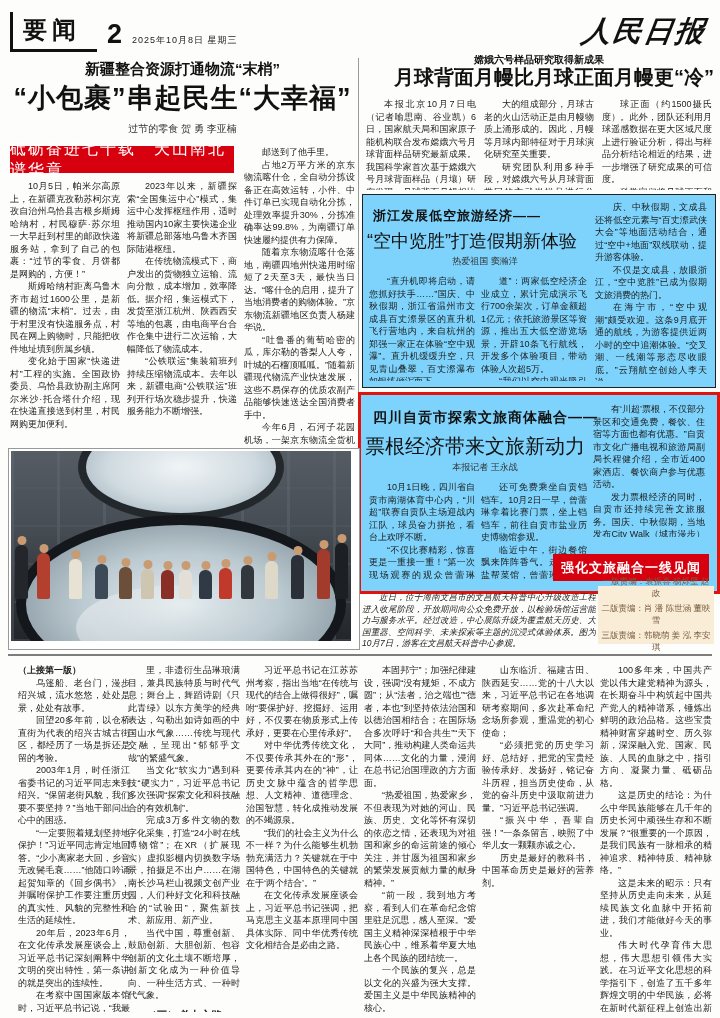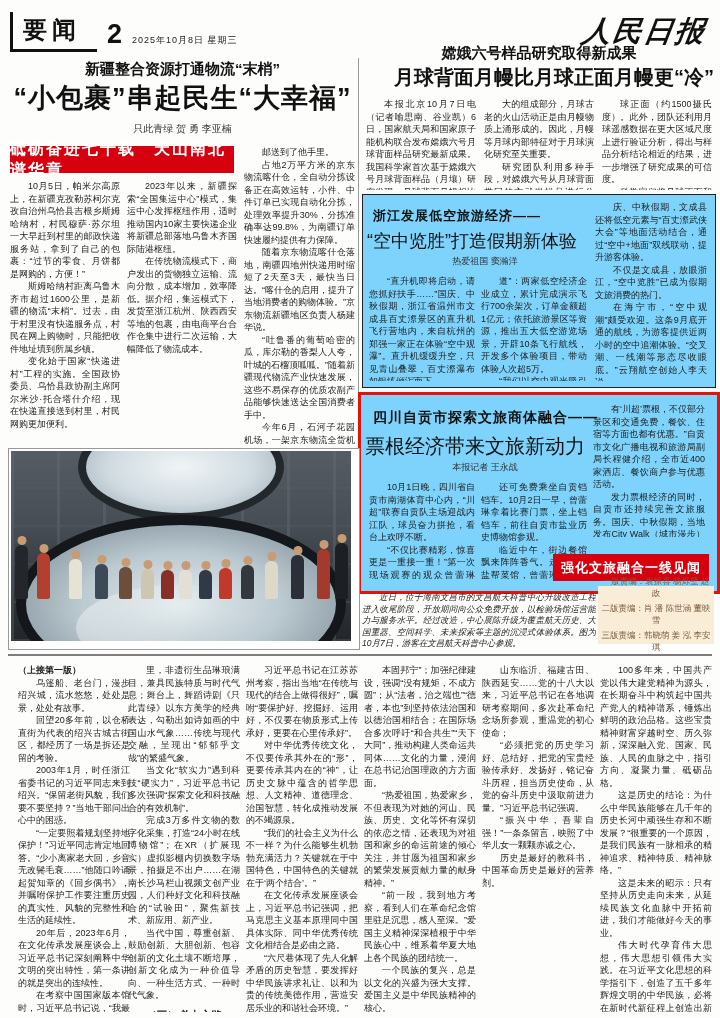--- a/index.html
+++ b/index.html
@@ -22,30 +22,30 @@
   .byline{text-align:center;color:#333;}
   .jump{text-indent:0;font-weight:bold;}
   .subhead{text-indent:0;font-weight:bold;text-align:center;font-size:11px;margin:7px 0;}
   
   .xinjiang{position:absolute;left:10px;top:58px;width:345px;height:386px;}
   .xj-kicker{position:absolute;top:2px;left:0;right:0;font-size:15px;}
   .xj-headline{position:absolute;top:22px;left:0;right:0;text-align:center;
                font-size:27px;font-weight:900;letter-spacing:1px;}
   .xj-byline{position:absolute;top:64px;left:0;right:0;font-size:10px;}
   .red-banner{position:absolute;top:88px;left:0;width:224px;height:27px;background:#d7000f;
-              color:#fff;font-weight:700;font-size:16px;letter-spacing:2px;
+              color:#fff;font-weight:400;font-size:16px;letter-spacing:2px;
               display:flex;align-items:center;justify-content:center;}
   .xj-c1{left:0;top:122px;width:110px;height:264px;}
   .xj-c2{left:117px;top:122px;width:110px;height:264px;}
   .xj-c3{left:234px;top:88px;width:111px;height:298px;}
   
   .vdivider{position:absolute;left:358px;top:58px;width:1px;height:384px;background:#9a9a9a;}
   
   .moon{position:absolute;left:364px;top:44px;width:350px;height:148px;}
-  .moon-kicker{position:absolute;top:0;left:0;right:0;font-size:15px;text-align:center;}
+  .moon-kicker{position:absolute;top:9px;left:0;right:0;font-size:10px;text-align:center;}
   .moon-headline{position:absolute;top:20px;left:0;right:0;text-align:right;
                  font-size:20px;font-weight:900;}
   .mo-c1{left:2px;top:54px;width:110px;height:92px;}
   .mo-c2{left:120px;top:54px;width:110px;height:92px;}
   .mo-c3{left:238px;top:54px;width:110px;height:92px;}
   
   .boxart{position:absolute;background:#7dd3fc;}
   .zhejiang{left:362px;top:194px;width:352px;height:192px;border:1px solid #222;}
   .zigong{left:358px;top:392px;width:356px;height:196px;border:3px solid #e3120b;}
   .bx-kicker{position:absolute;font-weight:bold;font-size:13px;letter-spacing:1px;}
@@ -109,30 +109,31 @@
     <span class="section-box">要闻</span>
     <span class="page-num">2</span>
     <span class="mh-date">2025年10月8日 星期三</span>
   </div>
   <div class="paper-logo">人民日报</div>
 </header>
 
 <section class="xinjiang">
   <div class="kicker xj-kicker">新疆整合资源打通物流“末梢”</div>
   <h1 class="xj-headline" style="margin:0;">“小包裹”串起民生“大幸福”</h1>
-  <div class="byline xj-byline">只此青绿 贺 勇 李亚楠</div>
+  <div class="byline xj-byline">过节的零食 贺 勇 李亚楠</div>
   <div class="red-banner">砥砺奋进七十载　天山南北谱华章</div>
   <div class="tcol xj-c1">
       <p class="para">10月5日，帕米尔高原上，在新疆克孜勒苏柯尔克孜自治州乌恰县吉根乡斯姆哈纳村，村民穆萨·苏尔坦一大早赶到村里的邮政快递服务站，拿到了自己的包裹：“过节的零食、月饼都是网购的，方便！”</p>
       <p class="para">斯姆哈纳村距离乌鲁木齐市超过1600公里，是新疆的物流“末梢”。过去，由于村里没有快递服务点，村民在网上购物时，只能把收件地址填到所属乡镇。</p>
       <p class="para">变化始于国家“快递进村”工程的实施。全国政协委员、乌恰县政协副主席阿尔米沙·托合塔什介绍，现在快递直接送到村里，村民网购更加便利。</p>
     </div>
   <div class="tcol xj-c2">
       <p class="para">2023年以来，新疆探索“全国集运中心”模式，集运中心发挥枢纽作用，适时推动国内10家主要快递企业将新疆总部落地乌鲁木齐国际陆港枢纽。</p>
       <p class="para">在传统物流模式下，商户发出的货物独立运输、流向分散，成本增加，效率降低。据介绍，集运模式下，发货至浙江杭州、陕西西安等地的包裹，由电商平台合作仓集中进行二次运输，大幅降低了物流成本。</p>
+      <p class="para">“公铁联运”集装箱班列持续压缩物流成本。去年以来，新疆电商“公铁联运”班列开行场次稳步提升，快递服务能力不断增强。</p>
     </div>
   <div class="tcol xj-c3">
       <p class="para">邮送到了他手里。</p>
       <p class="para">占地2万平方米的京东物流喀什仓，全自动分拣设备正在高效运转，小件、中件订单已实现自动化分拣，处理效率提升30%，分拣准确率达99.8%，为南疆订单快速履约提供有力保障。</p>
       <p class="para">随着京东物流喀什仓落地，南疆四地州快递用时缩短了2天至3天，最快当日达。“喀什仓的启用，提升了当地消费者的购物体验。”京东物流新疆地区负责人杨建华说。</p>
       <p class="para">“吐鲁番的葡萄哈密的瓜，库尔勒的香梨人人夸，叶城的石榴顶呱呱。”随着新疆现代物流产业快速发展，这些不易保存的优质农副产品能够快速送达全国消费者手中。</p>
       <p class="para">今年6月，石河子花园机场，一架京东物流全货机满载着新鲜采摘的小白杏，腾空而起，飞往北京大兴国际机场。</p>
     </div>
 </section>
 
@@ -245,21 +246,20 @@
       <p class="para">当文化“软实力”遇到科技“硬实力”，习近平总书记多次强调“探索文化和科技融合的有效机制”。</p>
       <p class="para">完成3万多件文物的数字化采集，打造“24小时在线博物馆”；在XR（扩展现实）虚拟影棚内切换数字场景，拍摄足不出户……在湖南长沙马栏山视频文创产业园，人们种好文化和科技融合的“试验田”，聚焦新技术、新应用、新产业。</p>
       <p class="para">当代中国，尊重创新、鼓励创新、大胆创新、包容创新的文化土壤不断培厚，创新文化成为一种价值导向、一种生活方式、一种时代气象。</p>
       <p class="para subhead">（三）必由之路</p>
     </div>
   <div class="tcol ct-col ct-c3">
       <p class="para">习近平总书记在江苏苏州考察，指出当地“在传统与现代的结合上做得很好”，嘱咐“要保护好、挖掘好、运用好，不仅要在物质形式上传承好，更要在心里传承好”。</p>
       <p class="para">对中华优秀传统文化，不仅要传承其外在的“形”，更要传承其内在的“神”，让历史文脉中蕴含的哲学思想、人文精神、道德理念、治国智慧，转化成推动发展的不竭源泉。</p>
       <p class="para">“我们的社会主义为什么不一样？为什么能够生机勃勃充满活力？关键就在于中国特色，中国特色的关键就在于‘两个结合’。”</p>
       <p class="para">在文化传承发展座谈会上，习近平总书记强调，把马克思主义基本原理同中国具体实际、同中华优秀传统文化相结合是必由之路。</p>
-      <p class="para">“六尺巷体现了先人化解矛盾的历史智慧，要发挥好中华民族讲求礼让、以和为贵的传统美德作用，营造安居乐业的和谐社会环境。”</p>
     </div>
   <div class="tcol ct-col ct-c4">
       <p class="para">本固邦宁”；加强纪律建设，强调“没有规矩，不成方圆”；从“法者，治之端也”“德者，本也”到坚持依法治国和以德治国相结合；在国际场合多次呼吁“和合共生”“天下大同”，推动构建人类命运共同体……文化的力量，浸润在总书记治国理政的方方面面。</p>
       <p class="para">“热爱祖国，热爱家乡，不但表现为对她的河山、民族、历史、文化等怀有深切的依恋之情，还表现为对祖国和家乡的命运前途的倾心关注，并甘愿为祖国和家乡的繁荣发展贡献力量的献身精神。”</p>
       <p class="para">“前一段，我到地方考察，看到人们在革命纪念馆里驻足沉思，感人至深。”爱国主义精神深深植根于中华民族心中，维系着华夏大地上各个民族的团结统一。</p>
       <p class="para">一个民族的复兴，总是以文化的兴盛为强大支撑。爱国主义是中华民族精神的核心。</p>
     </div>
   <div class="tcol ct-col ct-c5">
       <p class="para">山东临沂、福建古田、陕西延安……党的十八大以来，习近平总书记在各地调研考察期间，多次赴革命纪念场所参观，重温党的初心使命；</p>
       <p class="para">“必须把党的历史学习好、总结好，把党的宝贵经验传承好、发扬好，铭记奋斗历程，担当历史使命，从党的奋斗历史中汲取前进力量。”习近平总书记强调。</p>

